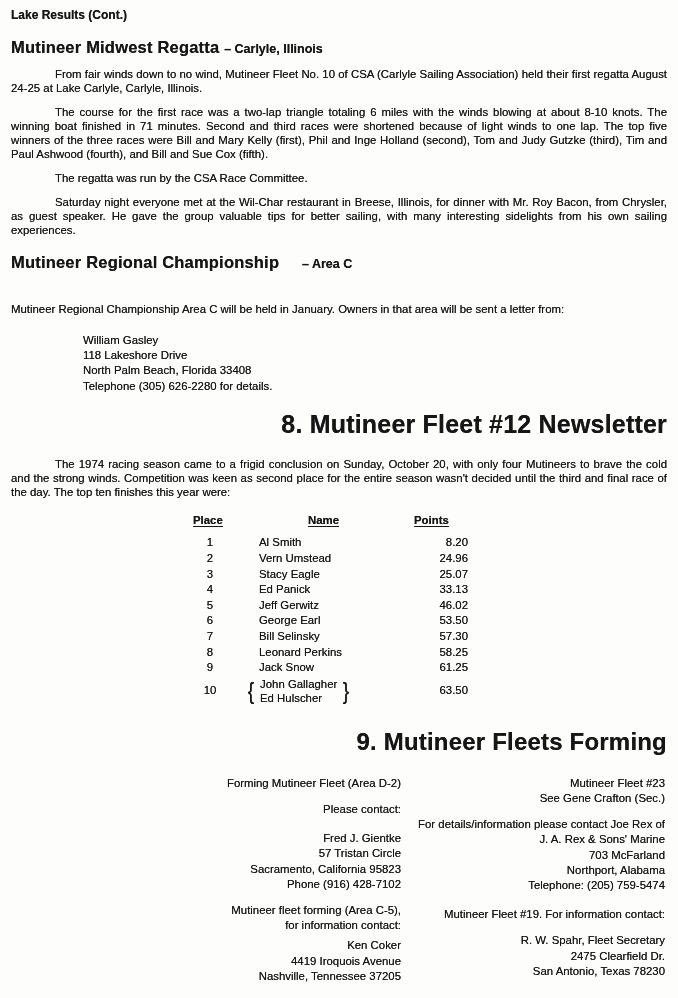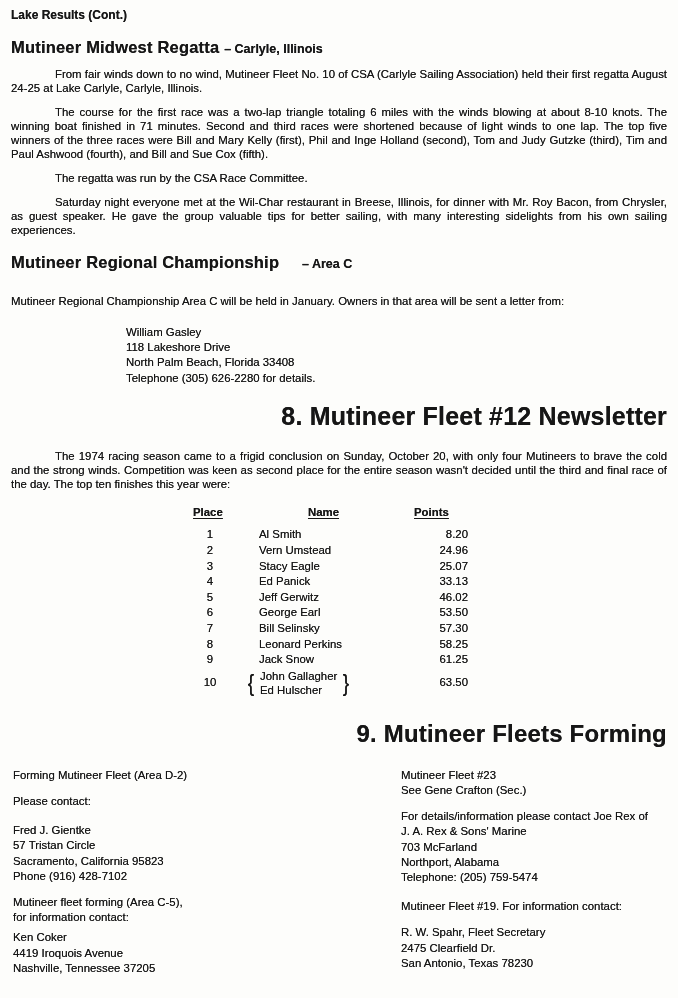--- a/index.html
+++ b/index.html
@@ -19,26 +19,26 @@
   .sec-heading .suffix { font-size: 12.5px; font-weight: bold; letter-spacing: 0; }
 
   .body-p {
     font-size: 11.4px;
     line-height: 14px;
     text-align: justify;
     margin-bottom: 10px;
   }
   .indent { text-indent: 44px; }
 
-  .regional-heading { margin-top: 16px; margin-bottom: 22px; }
+  .regional-heading { margin-top: 16px; margin-bottom: 30px; }
   .regional-heading .suffix { margin-left: 18px; }
 
   .intro-line { font-size: 11.4px; line-height: 15px; margin-bottom: 16px; }
 
-  .contact-block { font-size: 11.4px; line-height: 15.5px; margin-left: 115px; margin-bottom: 14px; }
+  .contact-block { font-size: 11.4px; line-height: 15.5px; margin-left: 72px; margin-bottom: 14px; }
 
   .big-title { font-size: 25px; font-weight: bold; text-align: right; letter-spacing: 0.2px; margin: 16px 0 18px 0; }
   .big-title-9 { font-size: 24px; margin: 20px 0 20px 0; }
 
   
   .results-table { margin: 14px 0 22px 168px; font-size: 11.4px; }
   .rt-row { display: flex; align-items: center; line-height: 15.6px; }
   .rt-place { width: 62px; text-align: center; }
   .rt-name  { width: 165px; text-align: left; padding-left: 18px; }
   .rt-points{ width: 62px; text-align: right; }
@@ -48,21 +48,21 @@
   .rt-header .rt-name { text-align: center; padding-left: 0; }
   .rt-header .rt-points { padding-left: 8px; }
   .u { text-decoration: underline; text-underline-offset: 2px; }
 
   .tied-row { display: flex; align-items: center; margin-top: 1px; }
   .tied-names { display: flex; align-items: center; padding-left: 6px; }
   .brace { font-size: 24px; font-weight: 400; line-height: 1; transform: scaleX(0.8); }
   .tied-stack { padding: 0 5px; line-height: 14.5px; }
 
   
-  .columns { display: flex; margin-top: 6px; }
+  .columns { display: flex; margin-top: 6px; text-align: right; }
   .col-left  { width: 390px; padding-left: 2px; }
   .col-right { width: 264px; }
   .fline { font-size: 11.4px; line-height: 15.2px; }
   .gap-md { height: 11px; }
   .gap-lg { height: 14px; }
   .gap-sm { height: 5px; }
 </style>
 </head>
 <body>
 

